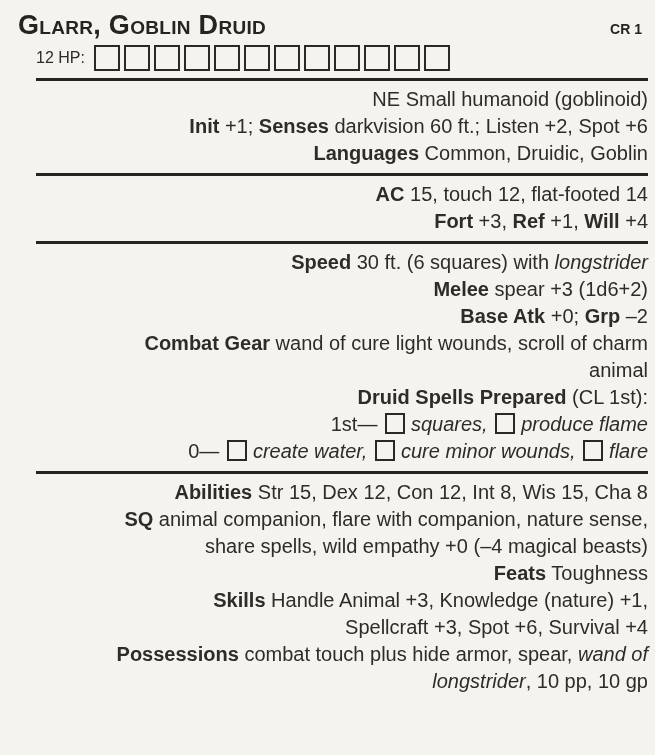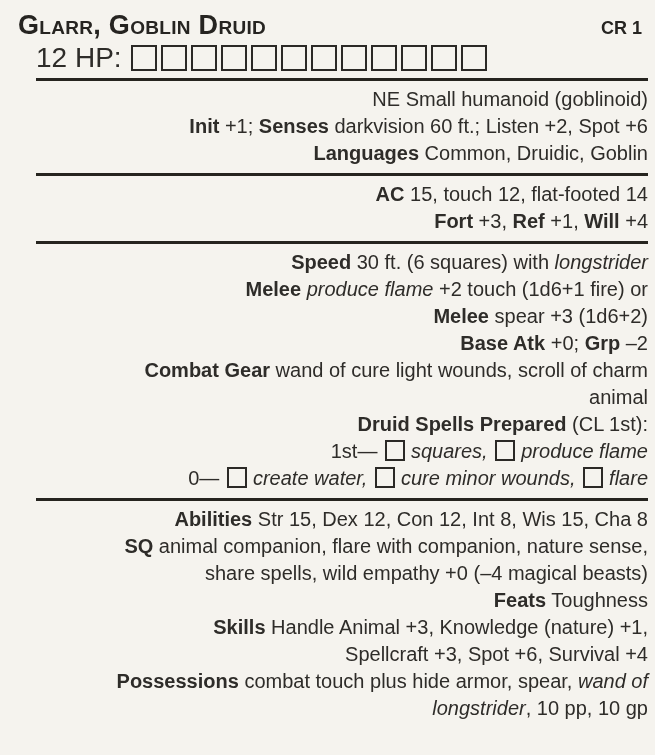--- a/index.html
+++ b/index.html
@@ -23,30 +23,30 @@
   .title{
     font-weight:bold;
     font-variant:small-caps;
     font-size:27px;
     letter-spacing:0.3px;
     color:#262421;
     line-height:30px;
   }
   .cr{
     font-weight:bold;
-    font-size:18px;
+    font-size:14px;
     color:#262421;
     line-height:30px;
     padding-right:6px;
   }
   .hp-row{
     display:flex;align-items:center;
     height:32px;margin-top:2px;
   }
-  .hp-label{font-size:28px;margin-right:9px;white-space:nowrap;}
+  .hp-label{font-size:16px;margin-right:9px;white-space:nowrap;}
   .hpbox{
     box-sizing:border-box;
     width:26px;height:26px;
     border:2.5px solid #2b2926;
     display:inline-block;
     margin-right:4px;
     background:transparent;
     flex:0 0 auto;
   }
   .rule{
@@ -107,21 +107,20 @@
         <div class="line"><span class="b">Languages</span><span> Common, Druidic, Goblin</span></div>
       </div>
       <div class="rule"></div>
       <div class="section">
         <div class="line"><span class="b">AC</span><span> 15, touch 12, flat-footed 14</span></div>
         <div class="line"><span class="b">Fort</span><span> +3, </span><span class="b">Ref</span><span> +1, </span><span class="b">Will</span><span> +4</span></div>
       </div>
       <div class="rule"></div>
       <div class="section">
         <div class="line"><span class="b">Speed</span><span> 30 ft. (6 squares) with </span><span class="i">longstrider</span></div>
-        <div class="line"><span class="b">Melee</span><span> </span><span class="i">produce flame</span><span> +2 touch (1d6+1 fire) or</span></div>
         <div class="line"><span class="b">Melee</span><span> spear +3 (1d6+2)</span></div>
         <div class="line"><span class="b">Base Atk</span><span> +0; </span><span class="b">Grp</span><span> –2</span></div>
         <div class="line"><span class="b">Combat Gear</span><span> wand of cure light wounds, scroll of charm</span></div>
         <div class="line cont"><span>animal</span></div>
         <div class="line"><span class="b">Druid Spells Prepared</span><span> (CL 1st):</span></div>
         <div class="line ind"><span>1st— </span><span class="spellbox"></span><span class="i">squares,</span><span> </span><span class="spellbox"></span><span class="i">produce flame</span></div>
         <div class="line ind"><span>0— </span><span class="spellbox"></span><span class="i">create water,</span><span> </span><span class="spellbox"></span><span class="i">cure minor wounds,</span><span> </span><span class="spellbox"></span><span class="i">flare</span></div>
       </div>
       <div class="rule"></div>
       <div class="section">

